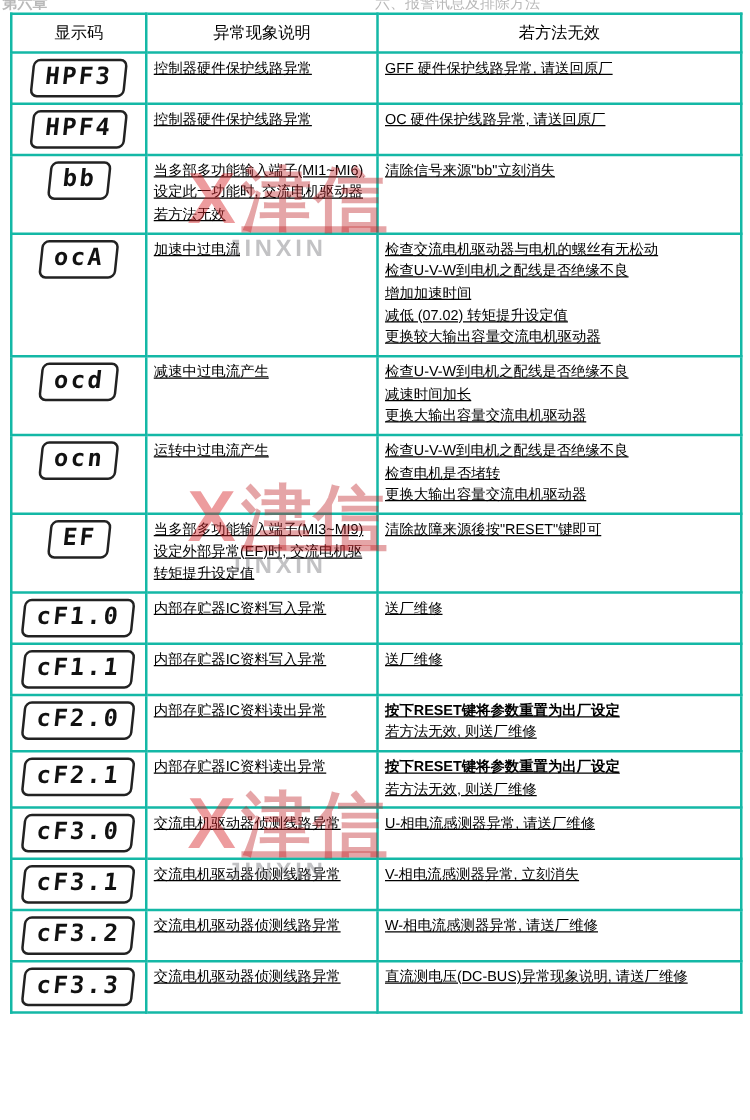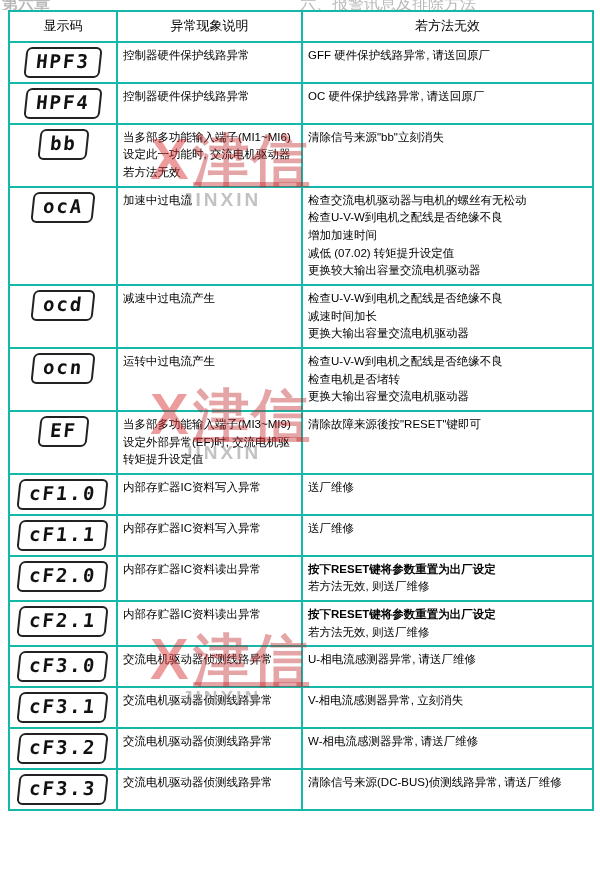--- a/index.html
+++ b/index.html
@@ -17,21 +17,21 @@
   }
 
   
   .page-top {
     position: absolute;
     top: 0;
     left: 0;
     width: 548px;
     height: 10px;
     overflow: hidden;
-    font-size: 16px;
+    font-size: 12px;
     color: #b9b9b9;
     white-space: nowrap;
   }
   .page-top .left { position: absolute; left: 2px; top: -6px; font-weight: bold; }
   .page-top .right { position: absolute; left: 300px; top: -6px; }
 
   
   .wm {
     position: absolute;
     pointer-events: none;
@@ -109,20 +109,21 @@
     font-size: 19px;
     font-weight: bold;
     letter-spacing: 2px;
     color: #111;
     line-height: 1.15;
     white-space: nowrap;
     transform: skewX(-6deg);
   }
   .desc p, .rem p {
     margin: 0 0 1px 0;
+    text-decoration: underline;
   }
   .rem .b { font-weight: bold; }
 </style>
 </head>
 <body>
 
 <div class="page-top">
   <span class="left">第六章</span>
   <span class="right">六、报警讯息及排除方法</span>
 </div>
@@ -306,17 +307,17 @@
         <td class="rem">
           <p>W-相电流感测器异常, 请送厂维修</p>
         </td>
       </tr>
       <tr>
         <td class="code"><span class="disp">cF3.3</span></td>
         <td class="desc">
           <p>交流电机驱动器侦测线路异常</p>
         </td>
         <td class="rem">
-          <p>清除信号来源(DC-BUS)侦测线路异常, 请送厂维修</p>
+          <p>直流测电压(DC-BUS)异常现象说明, 请送厂维修</p>
         </td>
       </tr>
     </tbody>
 </table>
 
 </body></html>

